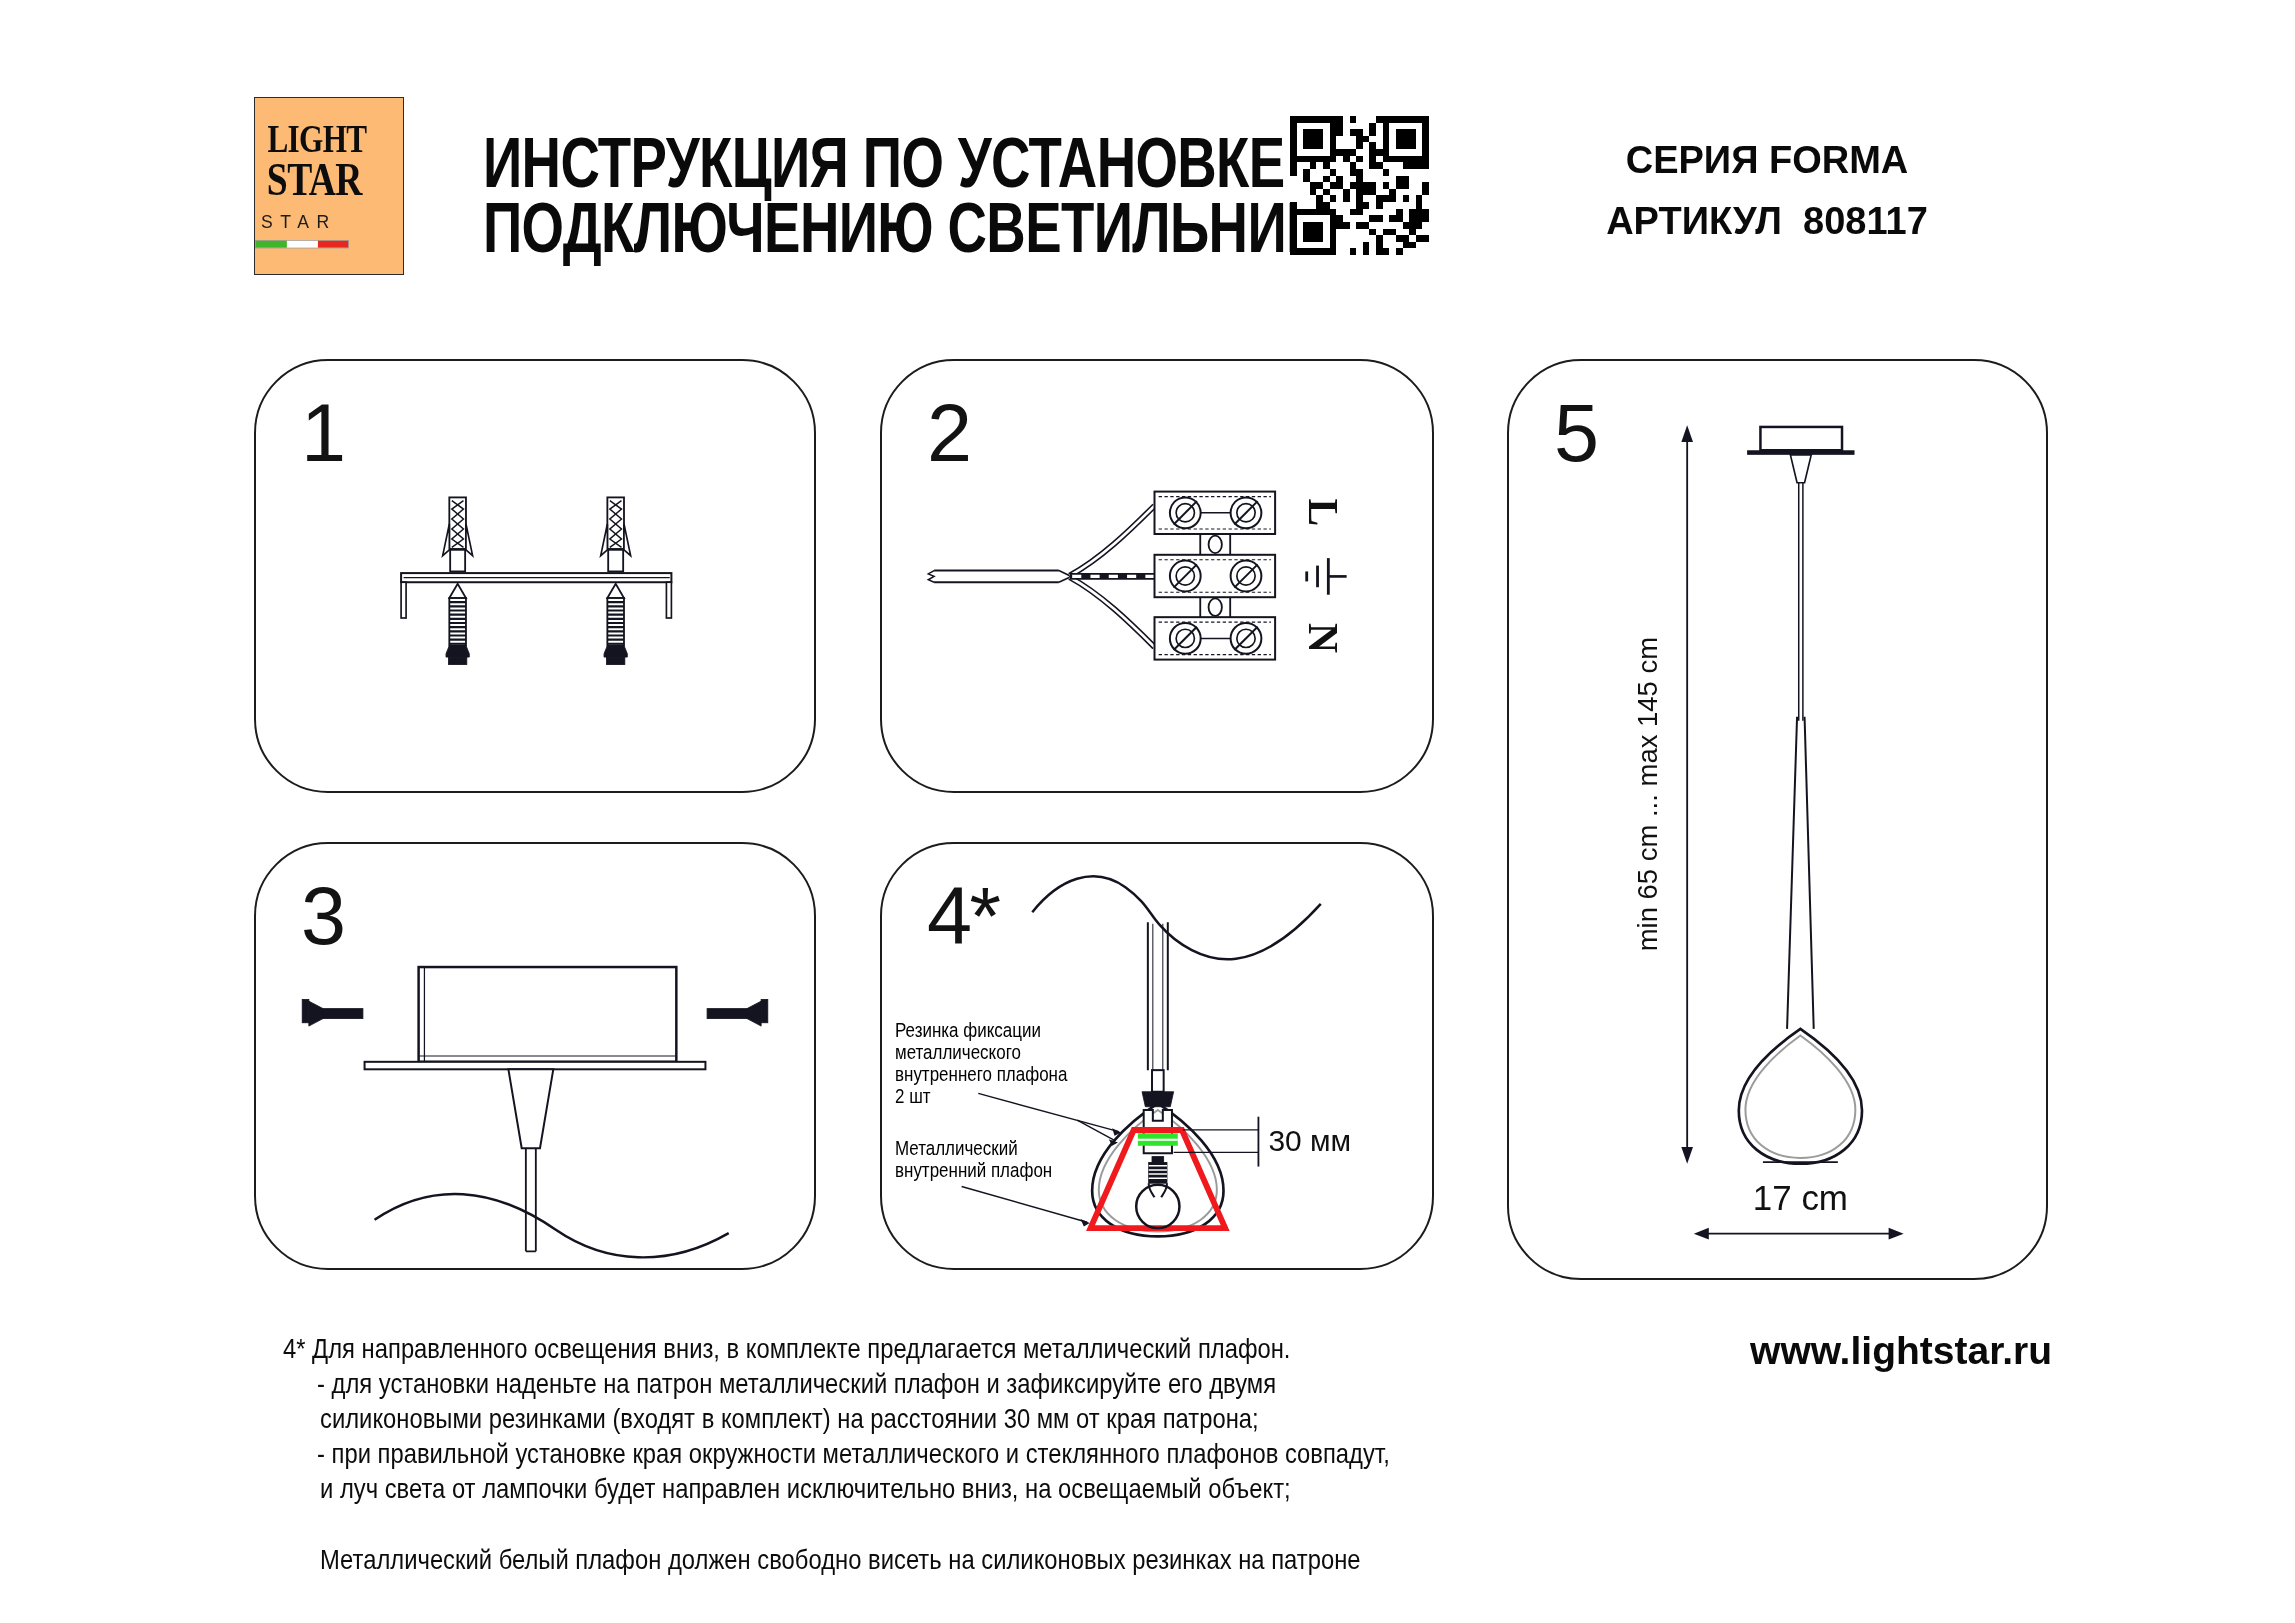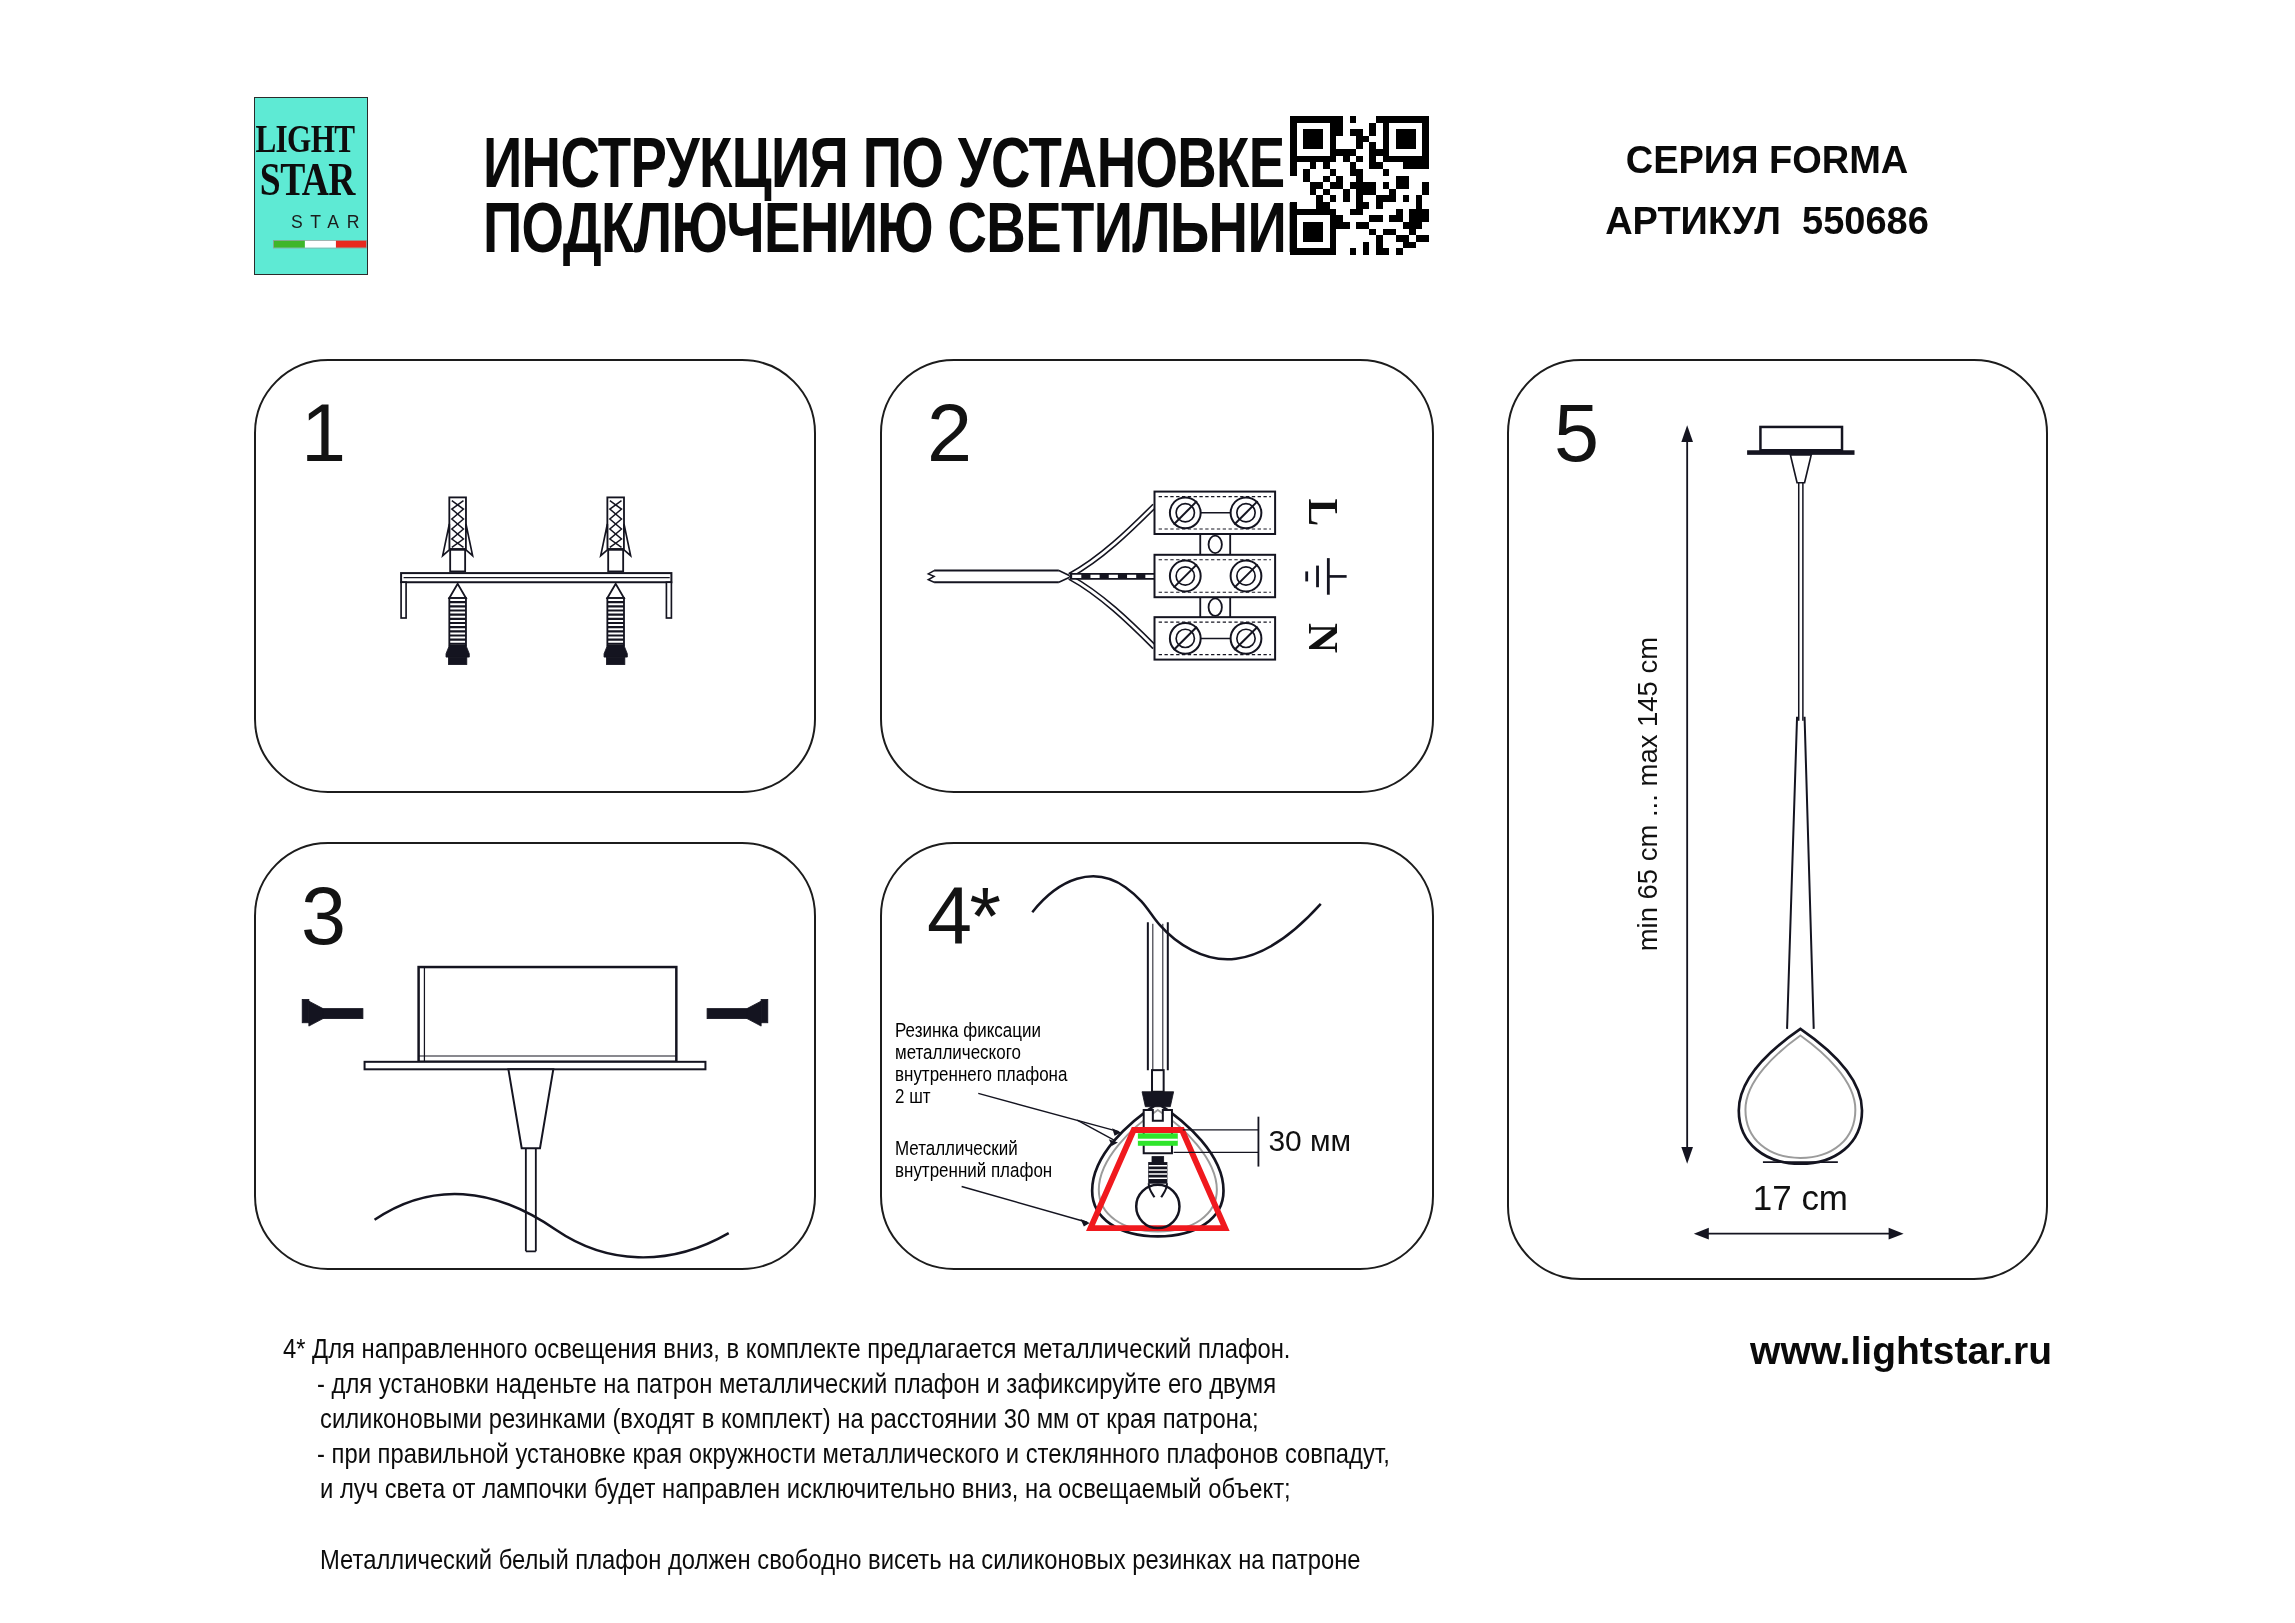--- a/index.html
+++ b/index.html
@@ -1,22 +1,22 @@
 <!DOCTYPE html>
 <html style="font-size:13.4px"><head>
 <meta charset="utf-8">
 <style>
   html,body{margin:0;padding:0;background:#fff;}
   .page{position:relative;width:2295px;height:1623px;background:#ffffff;
         font-family:"Liberation Sans",sans-serif;color:#111;overflow:hidden;}
 
   
-  .logo-box{position:absolute;left:254px;top:97px;width:114px;height:178px;
-            border:1.7px solid #2b2b2b;background:#5eead4;display:flex;flex-direction:column;
-            align-items:flex-end;padding-top:22px;box-sizing:border-box;}
+  .logo-box{position:absolute;left:254px;top:97px;width:150px;height:178px;
+            border:1.7px solid #2b2b2b;background:#fdba74;display:flex;flex-direction:column;
+            align-items:flex-start;padding-top:22px;box-sizing:border-box;}
   .logo-w1{font-family:"Liberation Serif",serif;font-weight:700;font-size:39px;line-height:37px;
            transform:scaleX(.8);transform-origin:50% 50%;letter-spacing:-0.8px;color:#0d0d0d;}
   .logo-w2{font-family:"Liberation Serif",serif;font-weight:700;font-size:47px;line-height:44px;
            transform:scaleX(.8);transform-origin:50% 50%;letter-spacing:-0.8px;color:#0d0d0d;}
   .logo-w3{font-size:17.6px;line-height:18.5px;letter-spacing:7.6px;margin-top:11.8px;margin-left:5.9px;
            font-weight:400;color:#1c1c1c;}
   .logo-flag{margin-top:9.2px;}
 
   .page-title{position:absolute;left:483px;top:131px;font-size:70px;font-weight:700;
               line-height:65px;letter-spacing:-0.8px;transform:scaleX(.78);transform-origin:0 0;
@@ -206,21 +206,21 @@
         <rect x="18" y="19" width="1" height="1"></rect>
         <rect x="9" y="20" width="1" height="1"></rect>
         <rect x="11" y="20" width="1" height="1"></rect>
         <rect x="13" y="20" width="1" height="1"></rect>
         <rect x="14" y="20" width="1" height="1"></rect>
         <rect x="16" y="20" width="1" height="1"></rect>
       </g>
   </svg>
 
   <div class="series-label">СЕРИЯ FORMA</div>
-  <div class="article-label">АРТИКУЛ  550686</div>
+  <div class="article-label">АРТИКУЛ  808117</div>
 
   <section class="panel p1">
     <div class="num">1</div>
     <svg class="draw" viewBox="0 0 670 517" fill="none" stroke="#141420">
 
       <g>
         <rect x="232" y="164" width="20" height="62" fill="#fff" stroke-width="2.2"></rect>
         <path d="M235,168 L249,178 L235,190 L249,202 L235,214 L249,224" stroke-width="1.8"></path>
         <path d="M249,168 L235,178 L249,190 L235,202 L249,214 L235,224" stroke-width="1.8"></path>
         <path d="M232,196 L224,234 L232,227 Z" fill="#fff" stroke-width="2"></path>

